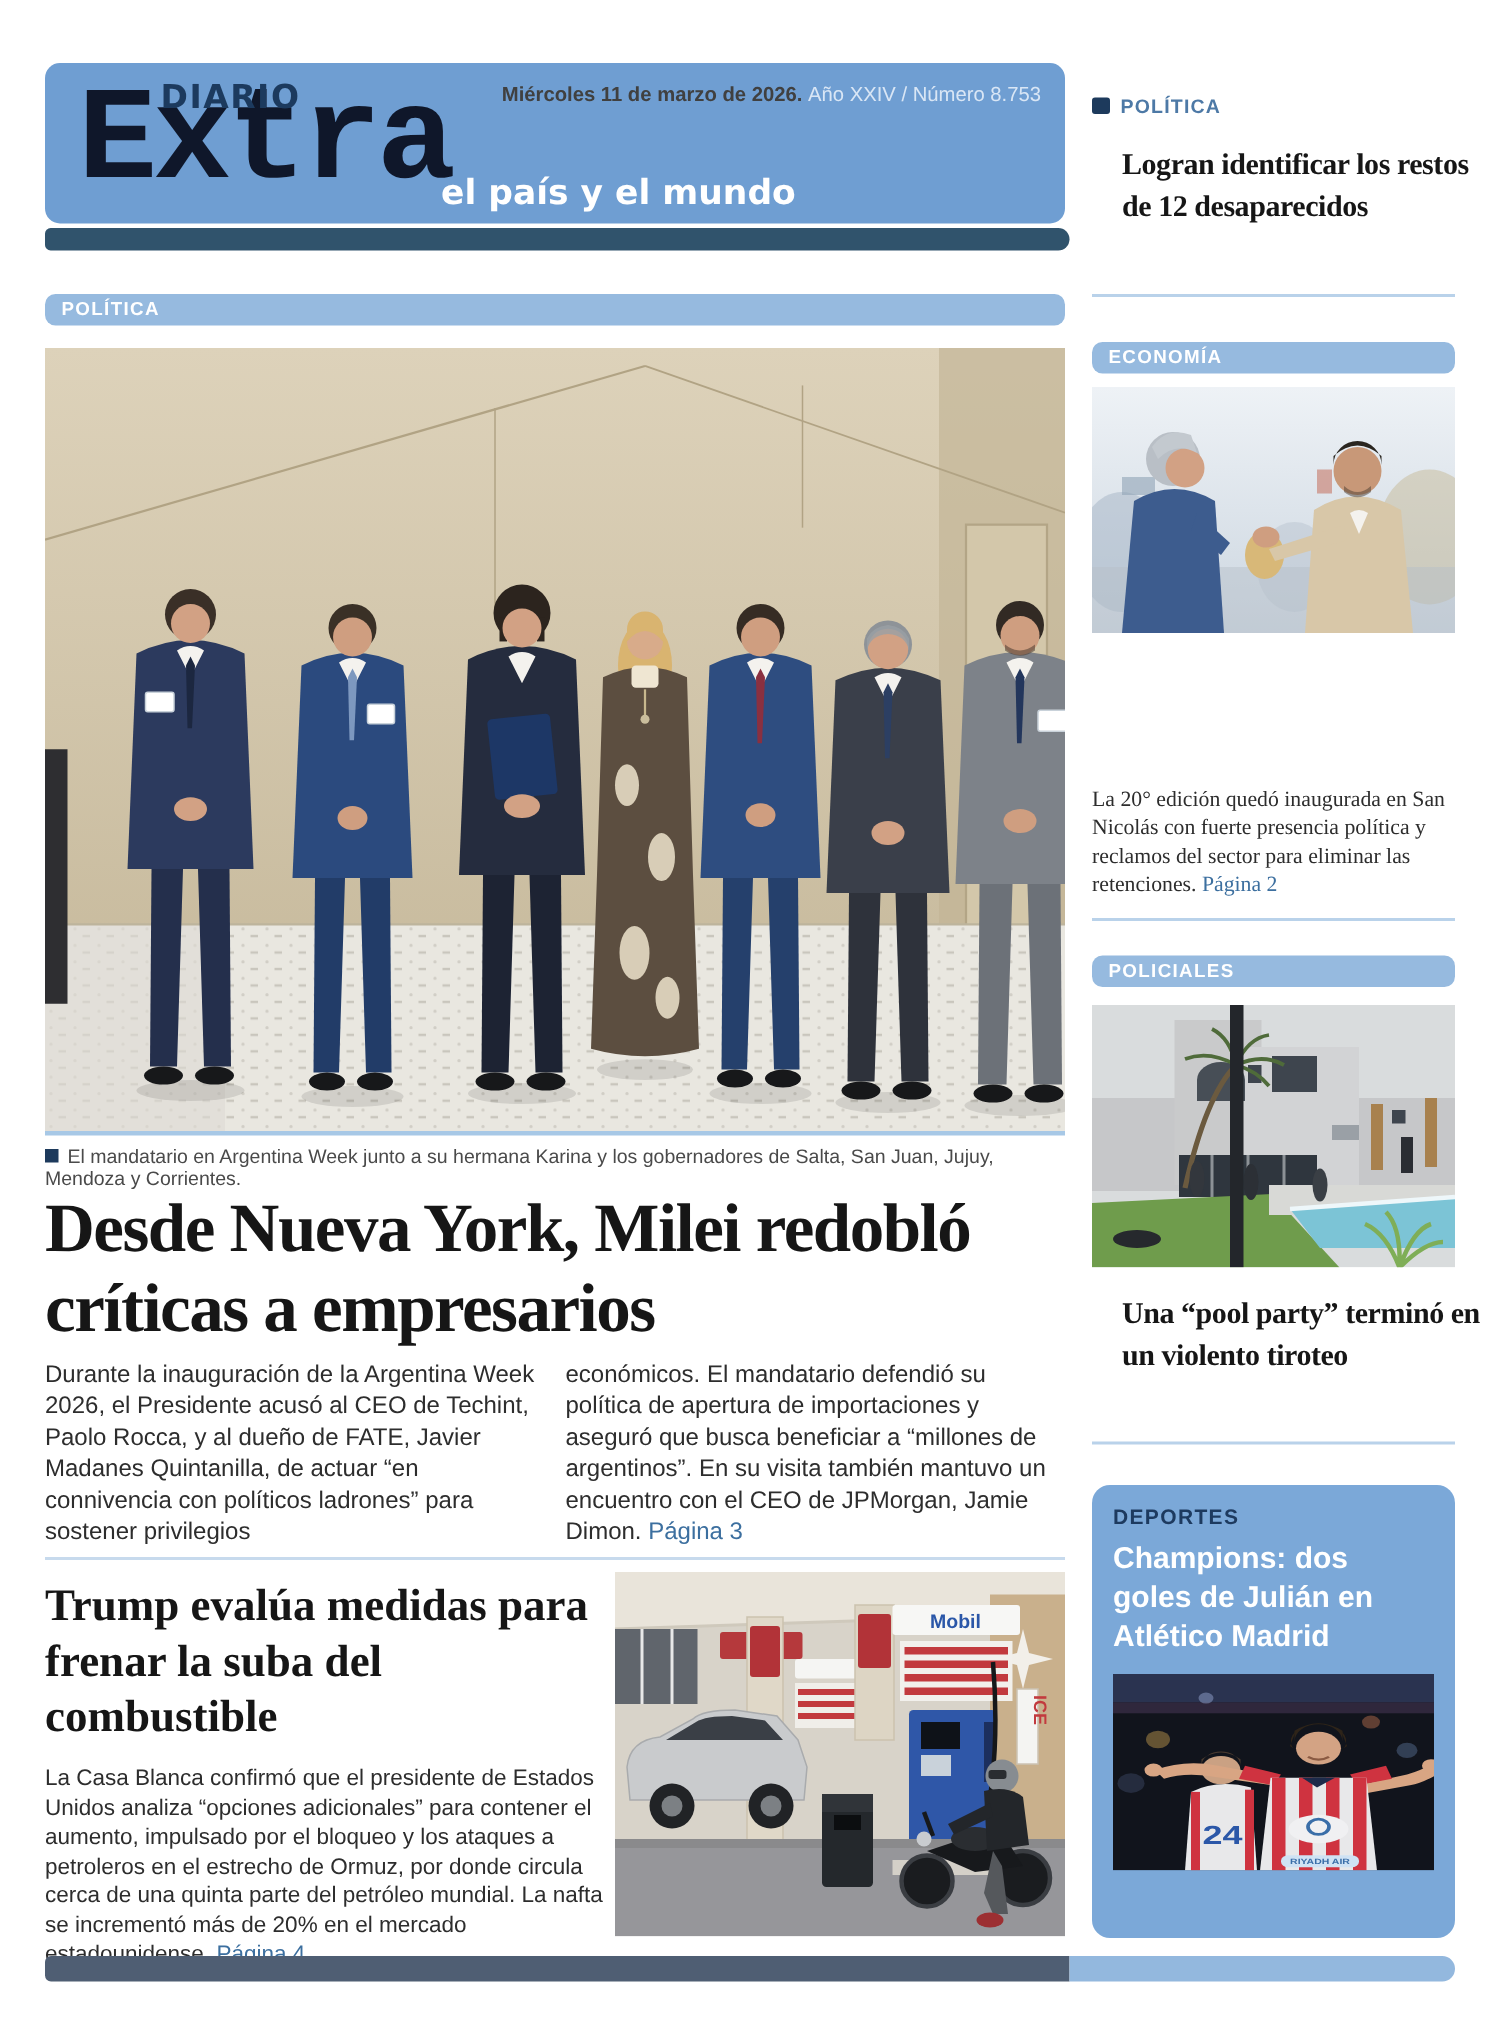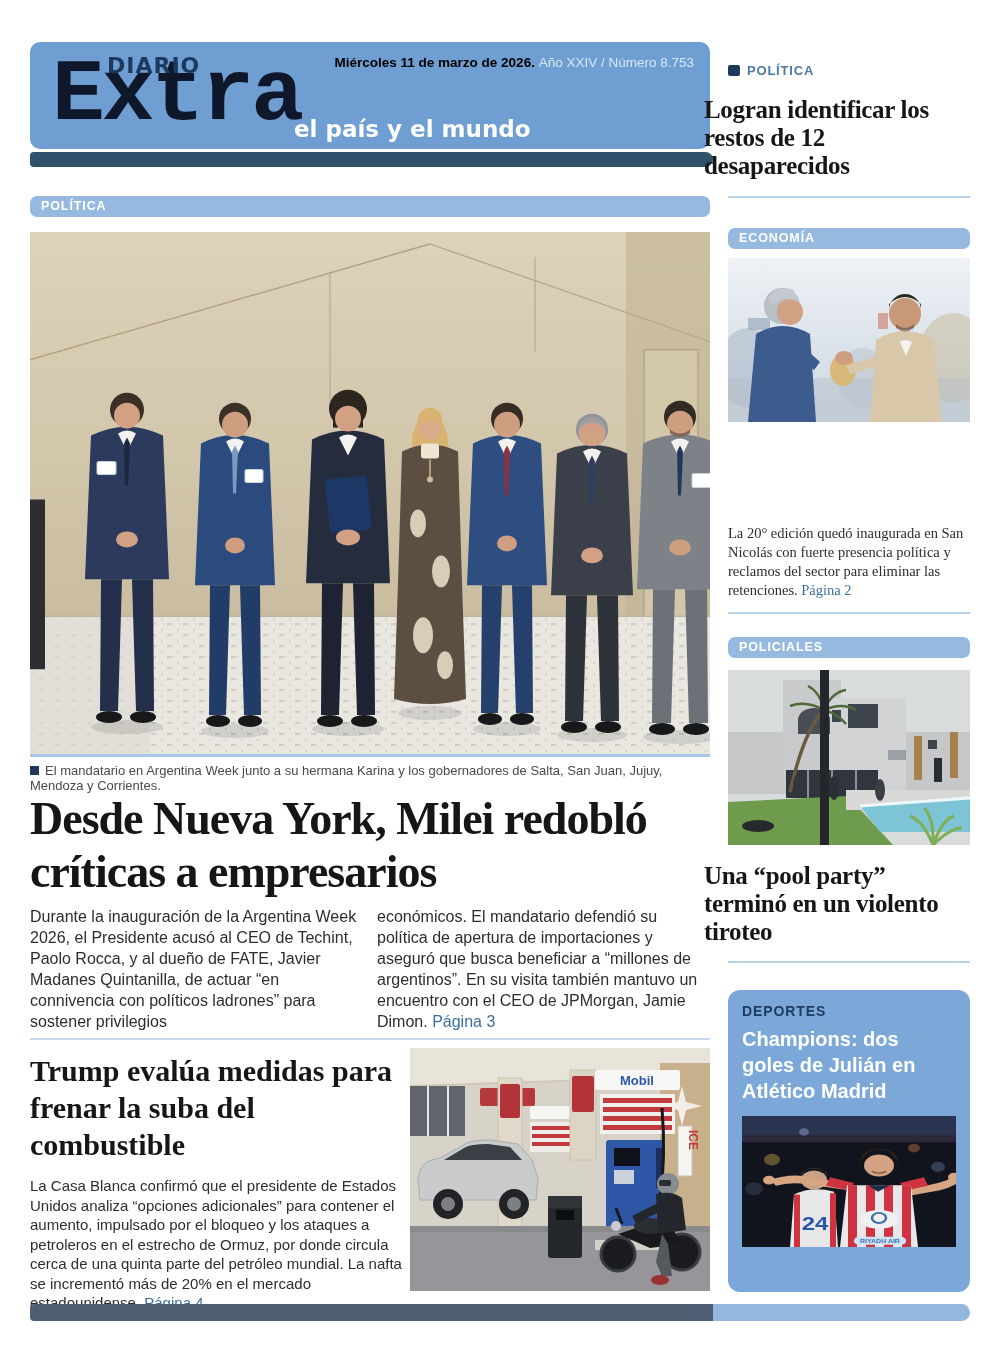--- a/index.html
+++ b/index.html
@@ -8,36 +8,36 @@
   
   .masthead{position:absolute;left:30px;top:42px;width:680px;height:107px;
             background:#6f9ed2;border-radius:10px;}
   .diario{position:absolute;left:77px;top:11px;font-family:"DejaVu Sans",sans-serif;
           font-weight:bold;font-size:22px;letter-spacing:1px;color:#1c3a5e;}
   .extra{position:absolute;left:22px;top:10px;font-family:Liberation Mono, monospace;
          font-weight:bold;font-size:88px;line-height:1;color:#0f172a;letter-spacing:-3px;}
   .tagline{position:absolute;left:264px;top:74px;font-family:"DejaVu Sans",sans-serif;
            font-weight:bold;font-size:23px;color:#fff;}
   .dateline{position:absolute;right:16px;top:13px;font-size:13.5px;font-weight:bold;}
-  .date-bold{color:#000000;} .date-rest{color:#d9e6f5;font-weight:normal;}
+  .date-bold{color:#404040;} .date-rest{color:#d9e6f5;font-weight:normal;}
   .navy-bar{position:absolute;left:30px;top:152px;width:683px;height:15px;
             background:#30536c;border-radius:4px 8px 8px 4px;}
   
   .secbar{position:absolute;background:#96badf;border-radius:7px;height:21px;
           color:#fff;font-size:12.5px;font-weight:bold;letter-spacing:.9px;
           line-height:21px;padding-left:11px;box-sizing:border-box;}
   .kicker{position:absolute;display:flex;align-items:center;gap:7px;
           font-size:13px;font-weight:bold;letter-spacing:.8px;color:#4d79a6;}
   .kicker-sq{width:12px;height:11px;background:#1d3a5c;border-radius:2px;display:inline-block;}
   .rule{position:absolute;height:2px;background:#b9d2ea;}
   
   .serif{font-family:"Liberation Serif",serif;font-weight:bold;color:#161616;}
   .h-main{position:absolute;left:30px;top:792px;width:690px;font-size:46px;
           line-height:53px;letter-spacing:-1px;}
-  .h-side{position:absolute;left:704px;width:246px;font-size:25px;line-height:28px;
+  .h-side{position:absolute;left:748px;width:246px;font-size:20px;line-height:28px;
           letter-spacing:-.3px;}
   .h-trump{position:absolute;left:30px;top:1052px;width:370px;font-size:30px;line-height:37px;}
   .bodytxt{color:#2d2d2d;}
   .cols{position:absolute;left:30px;top:906px;width:680px;display:flex;gap:14px;}
   .col{flex:1;font-size:16px;line-height:21px;}
   .sbody{position:absolute;left:728px;width:244px;font-size:14.5px;line-height:19px;}
   .tbody{position:absolute;left:30px;top:1176px;width:374px;font-size:15px;line-height:19.5px;}
   .pagelink{color:#3c6f9f;text-decoration:none;}
   
   .photo{position:absolute;overflow:hidden;}

